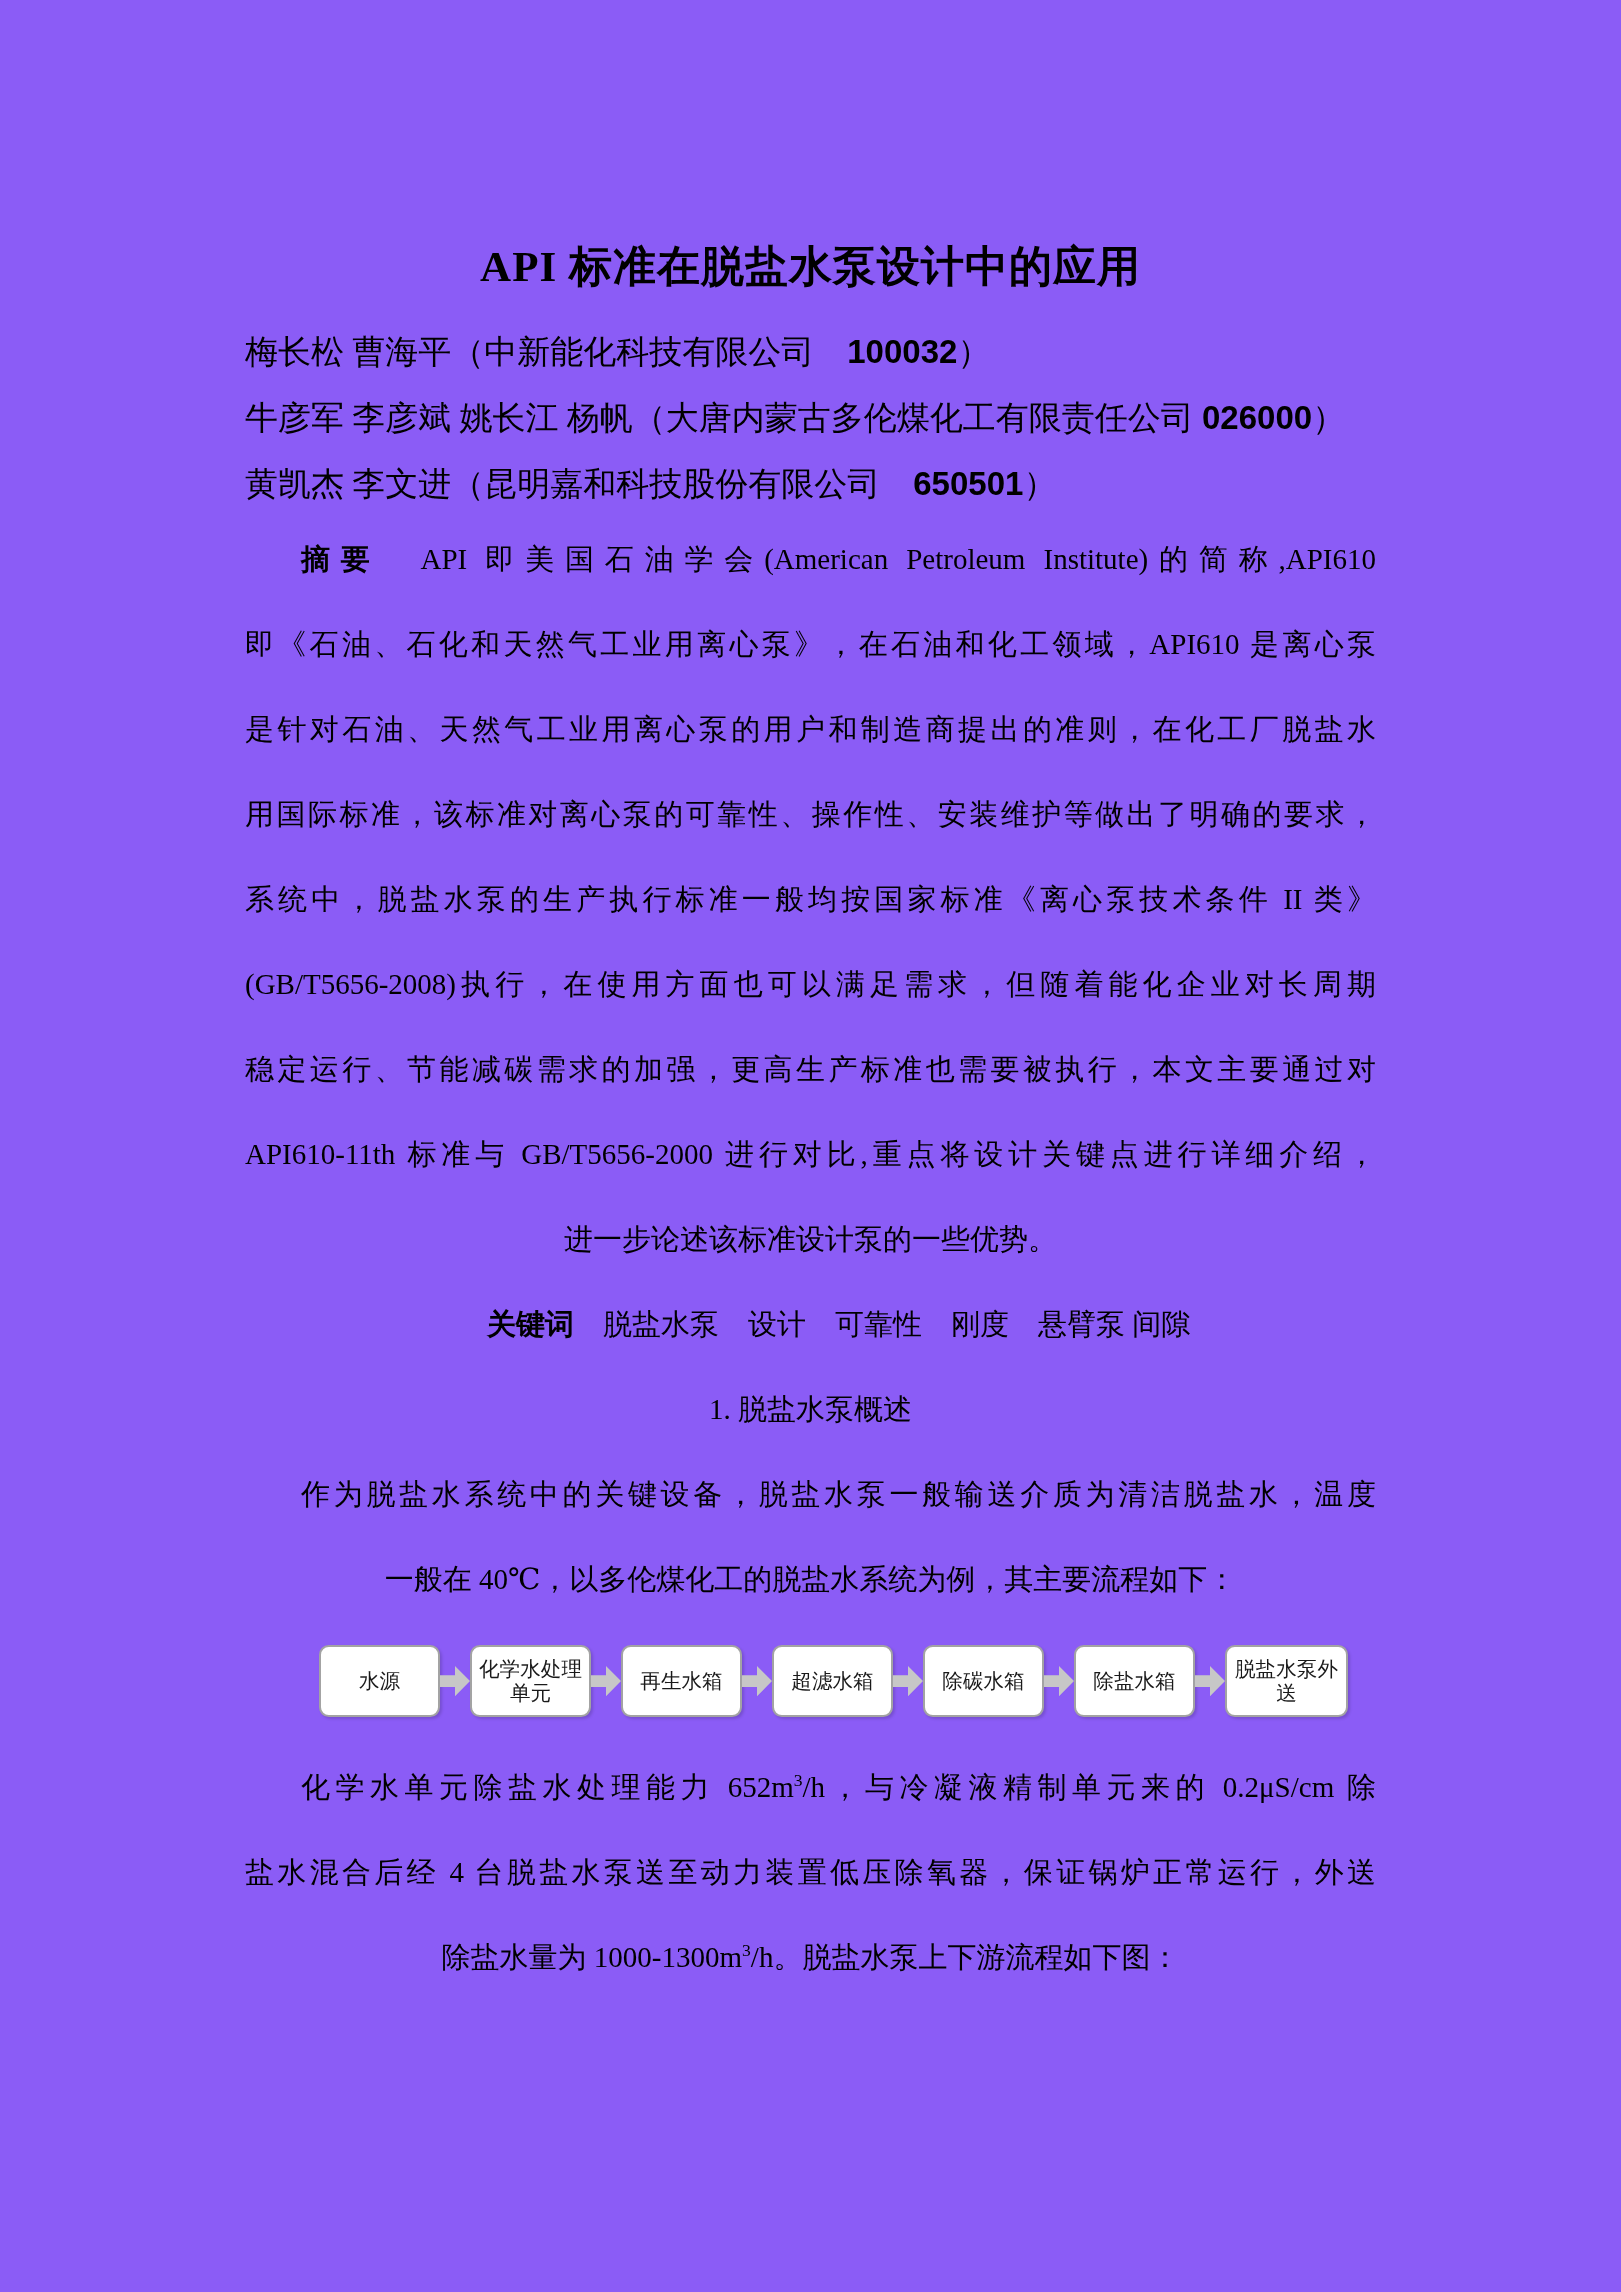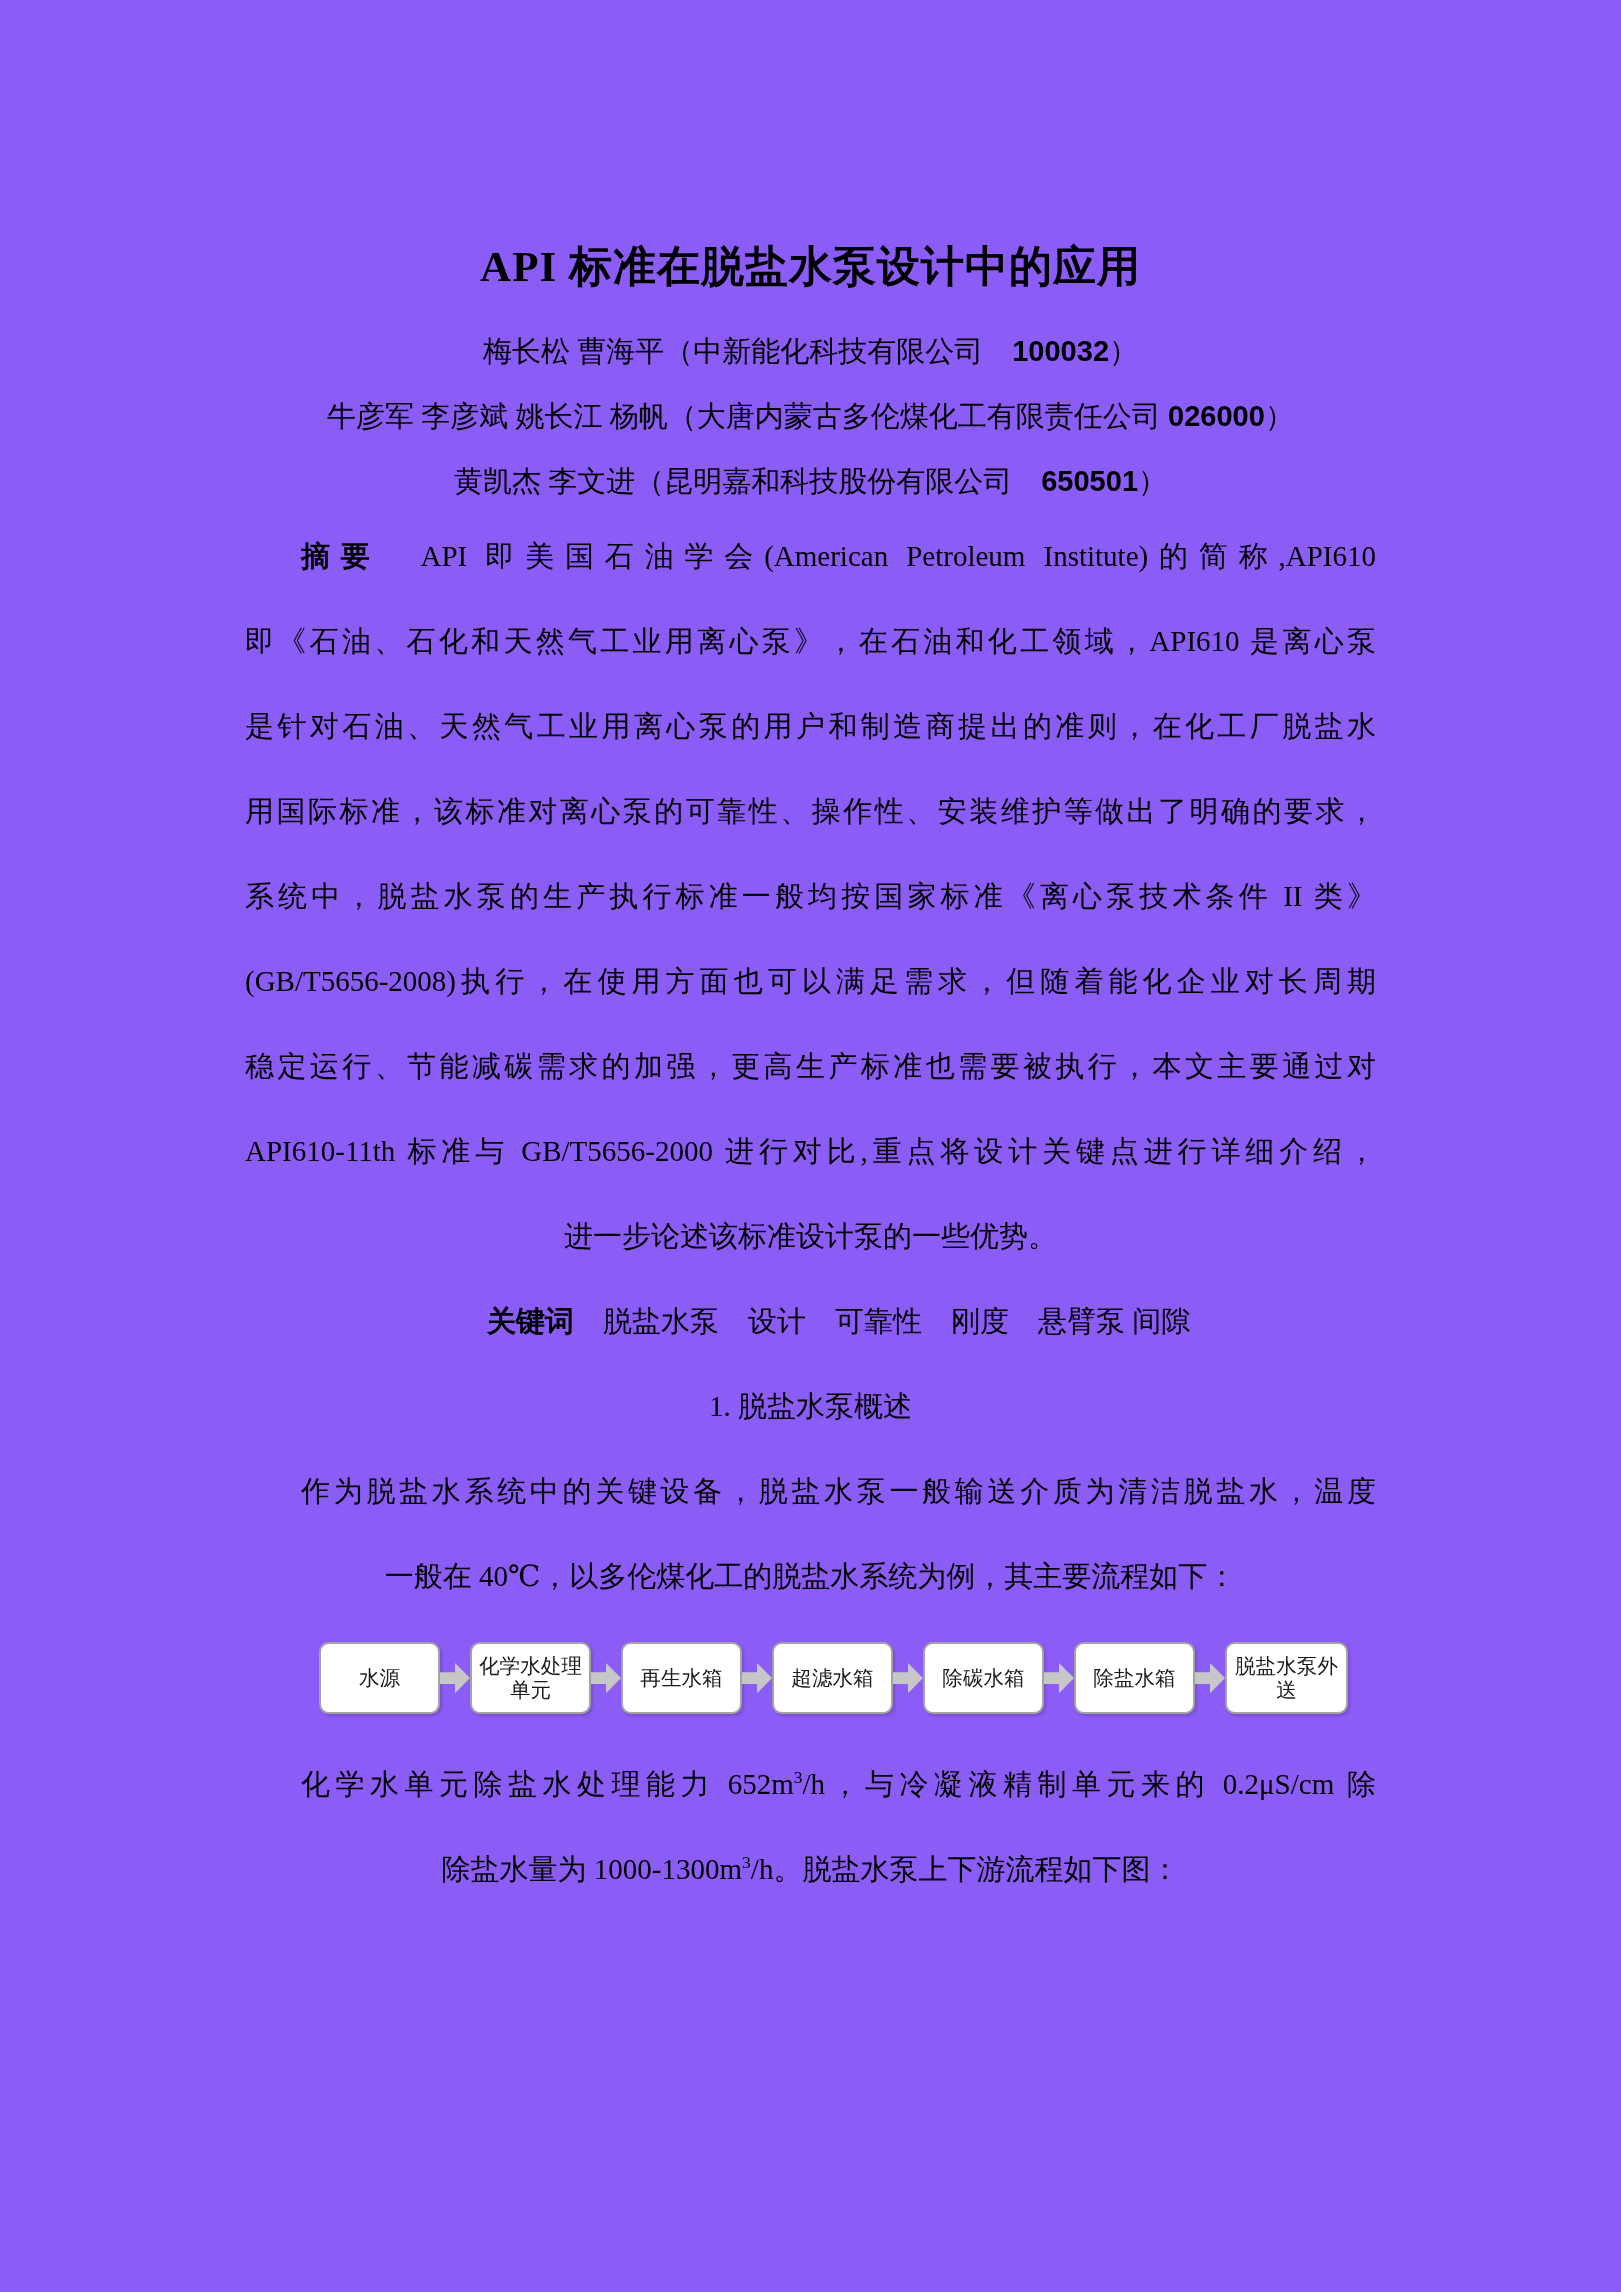--- a/index.html
+++ b/index.html
@@ -9,21 +9,21 @@
     overflow:hidden;position:relative;margin:0 auto;
   }
   .content{padding:0 245px;}
   .doc-title{
     padding-top:236px;
     font-size:43px;font-weight:bold;line-height:61px;
     text-align:center;letter-spacing:1px;
   }
   .authors{margin-top:21.6px;}
   .author-line{
-    font-size:29px;line-height:65px;text-align:center;white-space:nowrap;
+    font-size:33px;line-height:65px;text-align:left;white-space:nowrap;
   }
   .code{font-family:"Liberation Sans","DejaVu Sans",sans-serif;font-weight:600;}
   .bodyline{
     font-size:29px;line-height:85px;height:85px;white-space:nowrap;text-align:center;
   }
   .jfull{ 
     white-space:normal;text-align:justify;text-align-last:justify;
   }
   .indent{text-indent:56px;}
   .b{font-weight:bold;}
@@ -109,18 +109,19 @@
           <span>除盐水箱</span>
         </div>
       <div class="arrow"></div>
       <div class="fbox fbox-wide">
           <span>脱盐水泵外送</span>
         </div>
     </div>
 
     <div class="para2">
       <div class="bodyline jfull indent"><span>化学水单元除盐水处理能力 652m</span><span class="sup">3</span><span>/h，与冷凝液精制单元来的 0.2μS/cm 除</span></div>
+      <div class="bodyline jfull">盐水混合后经 4 台脱盐水泵送至动力装置低压除氧器，保证锅炉正常运行，外送</div>
       <div class="bodyline"><span>除盐水量为 1000-1300m</span><span class="sup">3</span><span>/h。脱盐水泵上下游流程如下图：</span></div>
     </div>
 
   </div>
 </div>
 
 
 </body></html>

